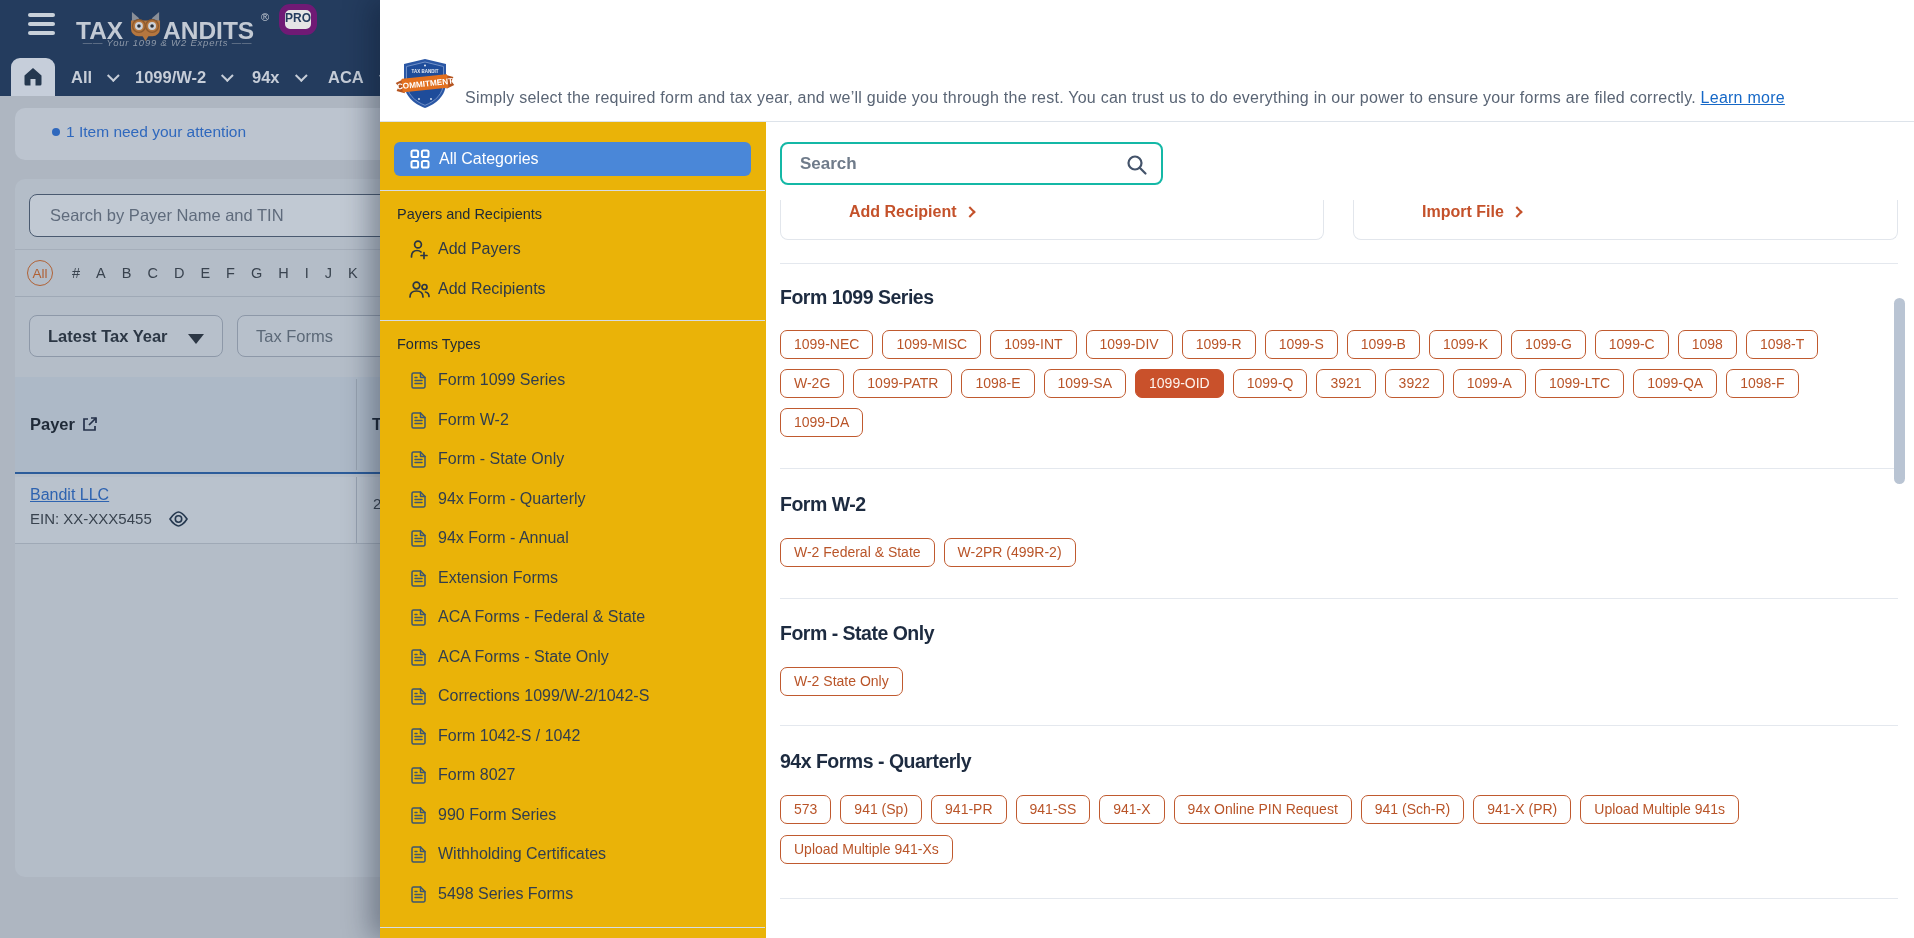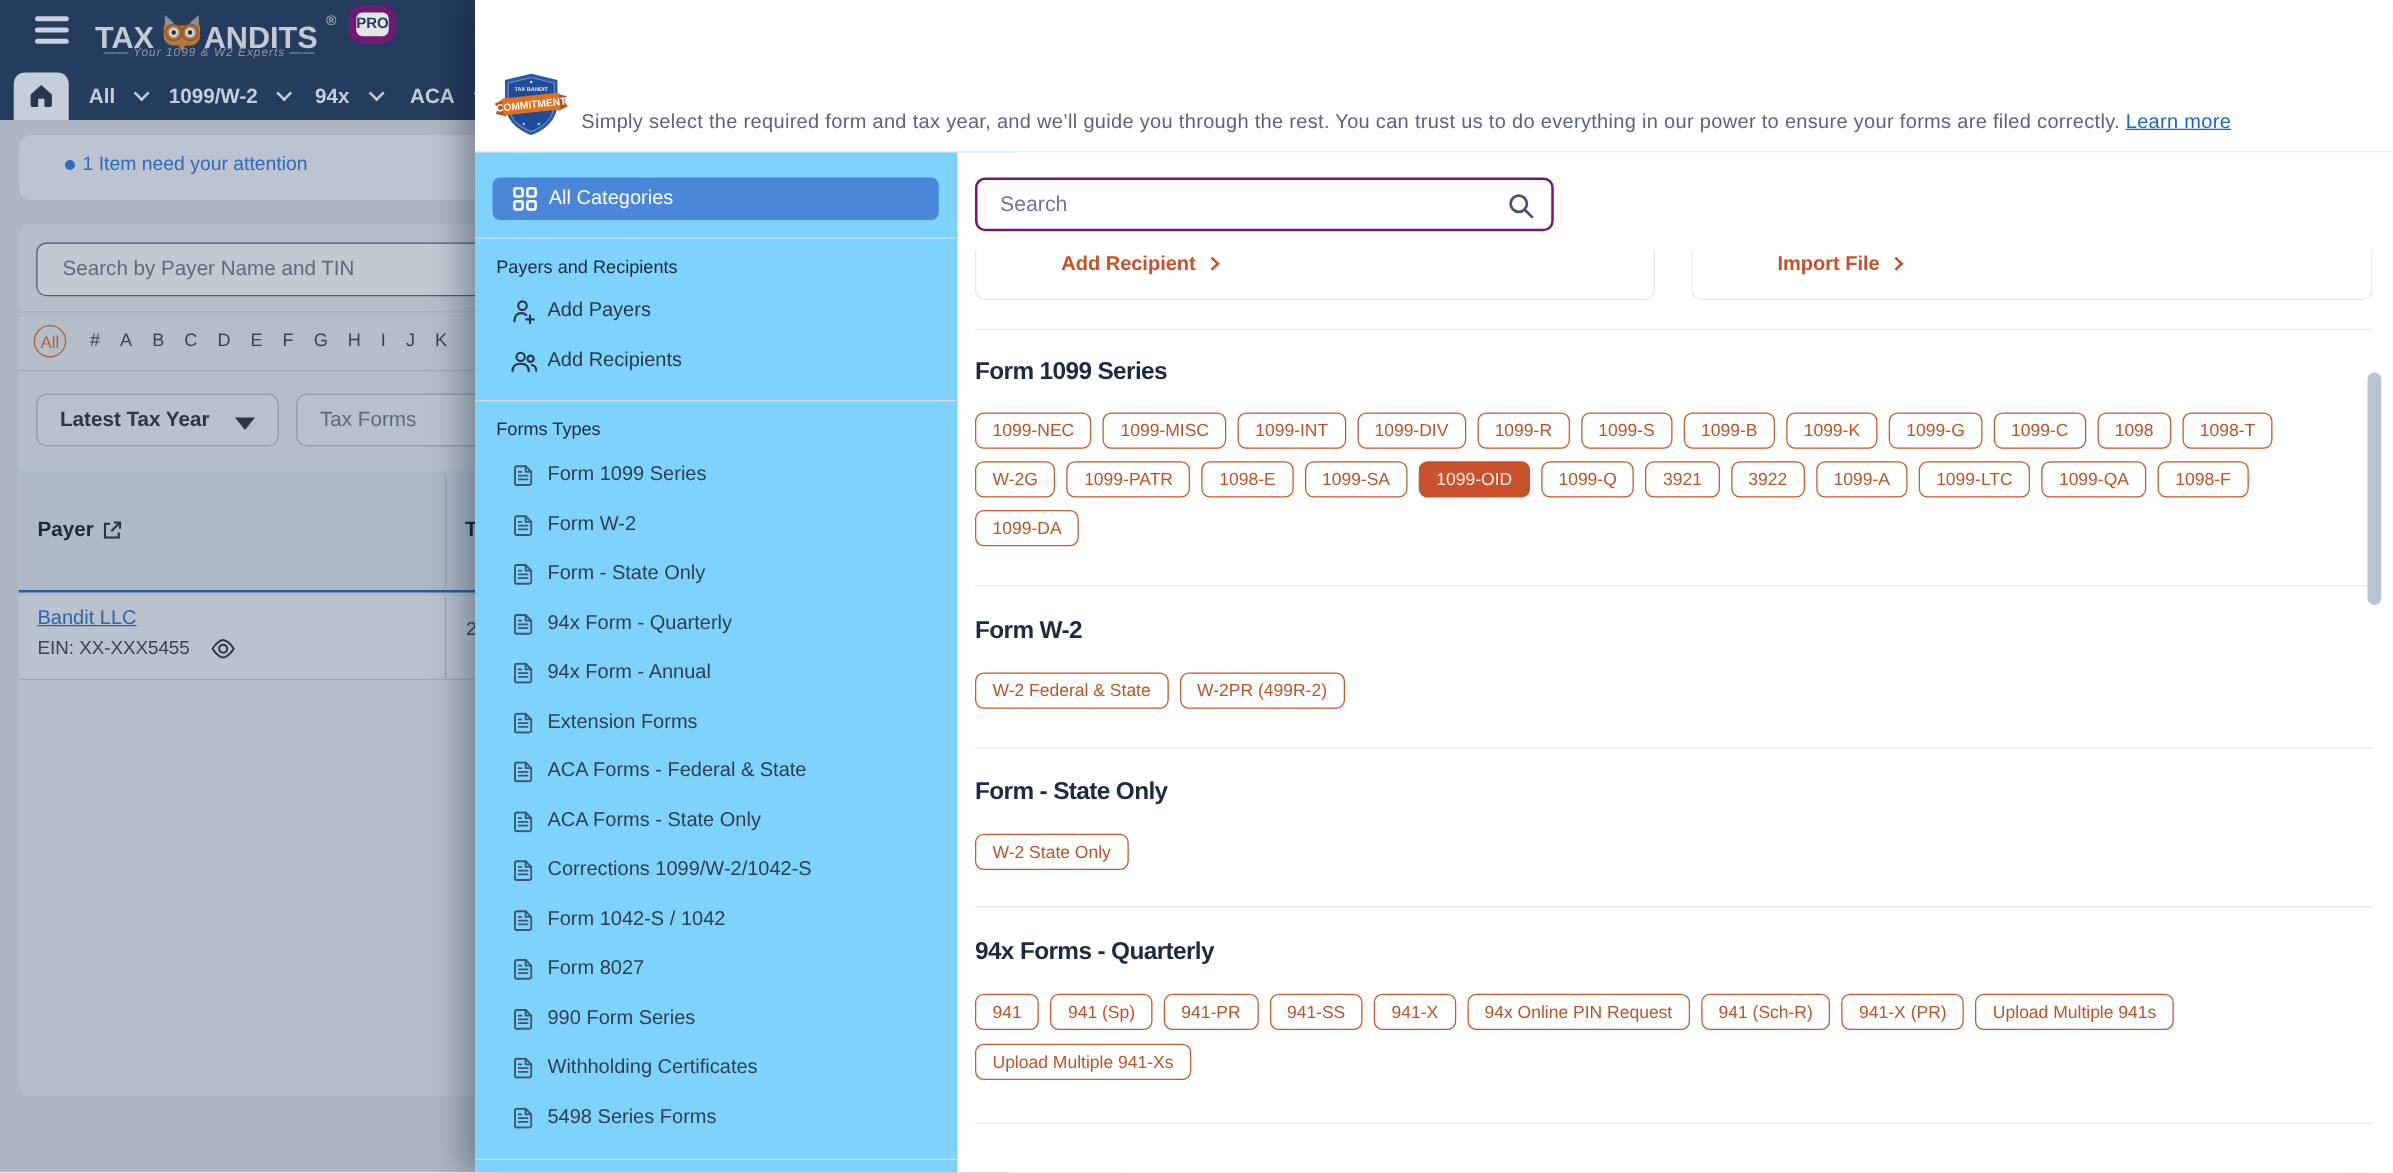--- a/index.html
+++ b/index.html
@@ -31,33 +31,33 @@
 #mhead { position:absolute; left:0; top:0; width:100%; height:46px; background:#1d3c63; }
 #mtitle { position:absolute; left:18px; top:0; line-height:43px; color:#fff; font-size:17px; font-weight:bold; }
 #mclose { position:absolute; right:22px; top:9px; width:25px; height:25px; border-radius:50%; background:#f2f6fb; }
 #mclose svg { position:absolute; left:5.5px; top:5.5px; }
 #banner { position:absolute; left:0; top:46px; width:100%; height:76px; background:#fff; border-bottom:1px solid #dde3ea; }
 #btitle { position:absolute; left:85px; top:16px; font-size:17.5px; font-weight:bold; color:#18232f; }
 #bsub { position:absolute; left:85px; top:43px; font-size:16px; letter-spacing:0.25px; color:#5a6575; }
 #bsub a { color:#1668c7; }
 #badge { position:absolute; left:14px; top:12px; }
 #mbody { position:absolute; left:0; top:122px; width:100%; height:816px; }
-#aside { position:absolute; left:0; top:0; width:432px; height:816px; background:#7dd3fc; border-right:1px solid #d9dfe8; }
+#aside { position:absolute; left:0; top:0; width:432px; height:816px; background:#eab308; border-right:1px solid #d9dfe8; }
 #allcat { position:absolute; left:14px; top:20px; width:357px; height:34px; background:#4a87d8; border-radius:6px; color:#fff; font-size:16px; line-height:34px; padding-left:45px; }
 #allcat svg { position:absolute; left:16px; top:7px; }
 .sdiv { position:absolute; left:0; width:385px; height:1px; background:#d5dce5; }
 .slabel { position:absolute; left:17px; font-size:14.5px; color:#1d2939; }
 .srow { position:absolute; left:28px; height:22px; }
 .srow svg { position:absolute; left:0; top:0; }
 .srow span { position:absolute; left:30px; top:1px; font-size:16px; color:#2e3947; white-space:nowrap; }
 .fitem { position:absolute; left:31px; height:20px; }
 .fitem svg { position:absolute; left:0; top:1px; }
 .fitem span { position:absolute; left:27px; top:0px; font-size:16px; color:#313e4e; white-space:nowrap; }
 #content { position:absolute; left:386px; top:0; width:1148px; height:816px; background:#fff; }
-#msearch { position:absolute; left:14px; top:20px; width:463px; height:43px; border:2px solid #701a75; border-radius:8px; }
+#msearch { position:absolute; left:14px; top:20px; width:383px; height:43px; border:2px solid #14b8a6; border-radius:8px;font-weight:bold; }
 #msearch span { position:absolute; left:18px; top:0; line-height:40px; font-size:17px; color:#6f7b8a; }
 #msearch svg { position:absolute; right:13px; top:10px; }
 .card { position:absolute; top:78px; height:40px; border:1px solid #e2e6ec; border-top:none; border-radius:0 0 8px 8px; }
 .cardlink { position:absolute; left:68px; top:3px; font-size:16px; font-weight:bold; color:#c4512a; }
 .cchev { display:inline-block; width:8px; height:8px; border-right:2.5px solid #c4512a; border-top:2.5px solid #c4512a; transform:rotate(45deg); margin-left:9px; margin-bottom:1px; }
 .hdiv { position:absolute; left:14px; width:1118px; height:1px; background:#e4e8ee; }
 .shead { position:absolute; left:14px; letter-spacing:-0.5px; font-size:19.5px; font-weight:bold; color:#1d2b40; white-space:nowrap; }
 .chips { position:absolute; left:14px; display:flex; gap:9px; }
 .chip { height:29px; line-height:27px; padding:0 13px; border:1px solid #c05a2f; border-radius:7px; color:#b95428; font-size:14px; font-weight:500; white-space:nowrap; }
 .chip.on { background:#c9512b; border-color:#c9512b; color:#fdf4ee;text-align:center; }
@@ -345,21 +345,21 @@
           <span class="chip">W-2PR (499R-2)</span>
       </div>
       <div class="hdiv" style="top:476px;"></div>
       <div class="shead" style="top:500px;">Form - State Only</div>
       <div class="chips" style="top:545px;">
         <span class="chip">W-2 State Only</span>
       </div>
       <div class="hdiv" style="top:603px;"></div>
       <div class="shead" style="top:628px;">94x Forms - Quarterly</div>
       <div class="chips" style="top:673px;">
-        <span class="chip">941</span>
+        <span class="chip">573</span>
           <span class="chip">941 (Sp)</span>
           <span class="chip">941-PR</span>
           <span class="chip">941-SS</span>
           <span class="chip">941-X</span>
           <span class="chip">94x Online PIN Request</span>
           <span class="chip">941 (Sch-R)</span>
           <span class="chip">941-X (PR)</span>
           <span class="chip">Upload Multiple 941s</span>
       </div>
       <div class="chips" style="top:713px;">

